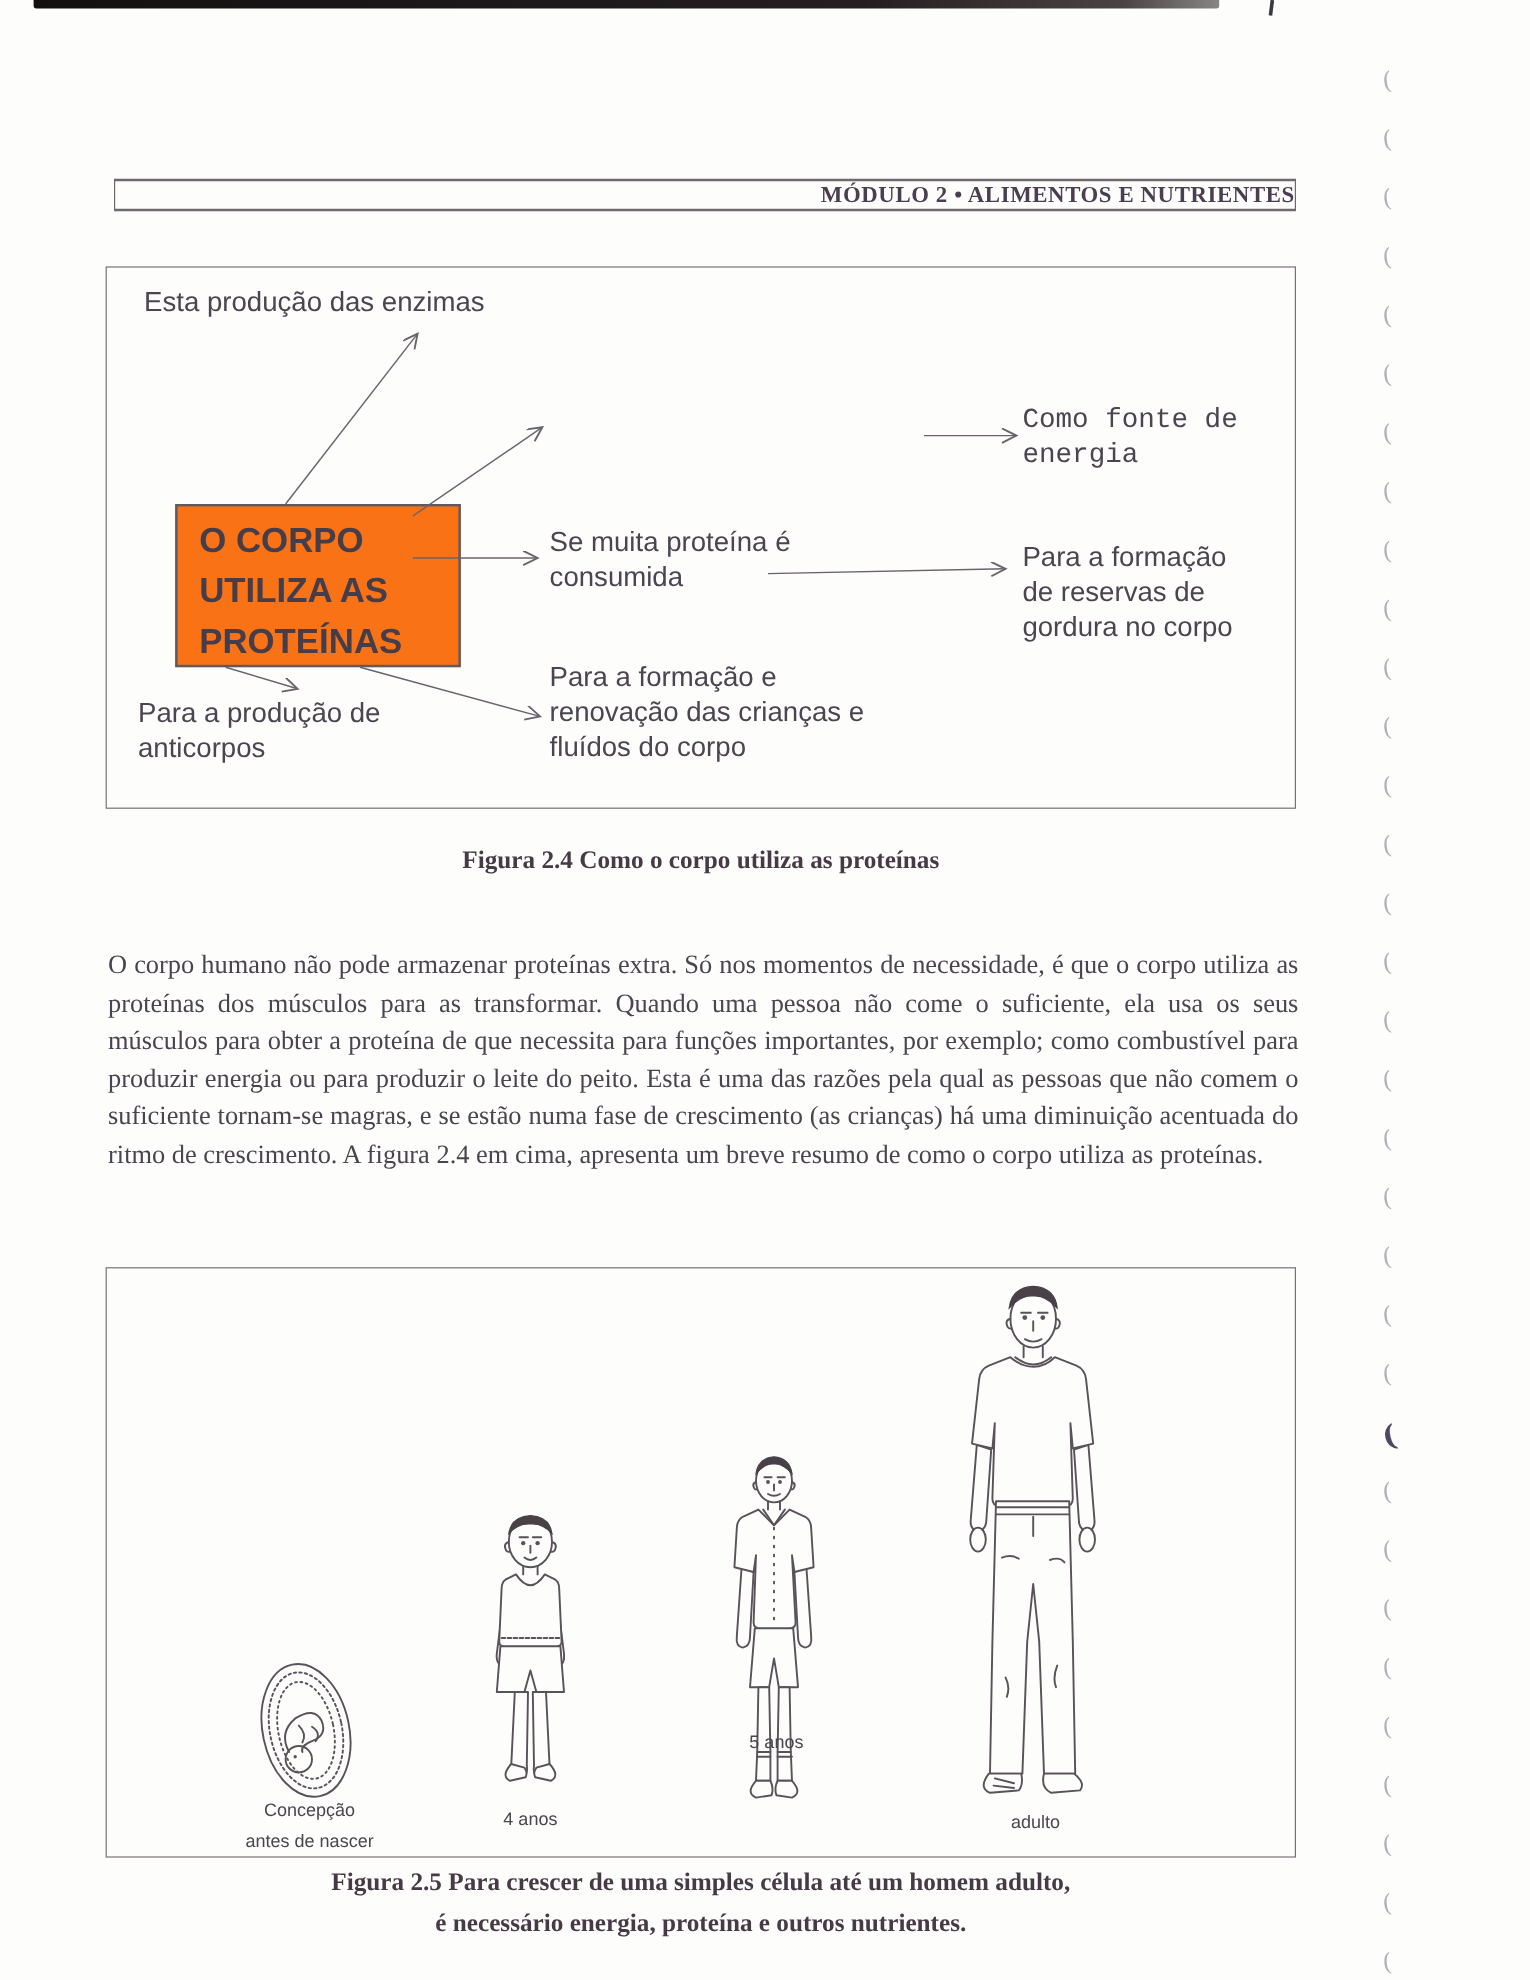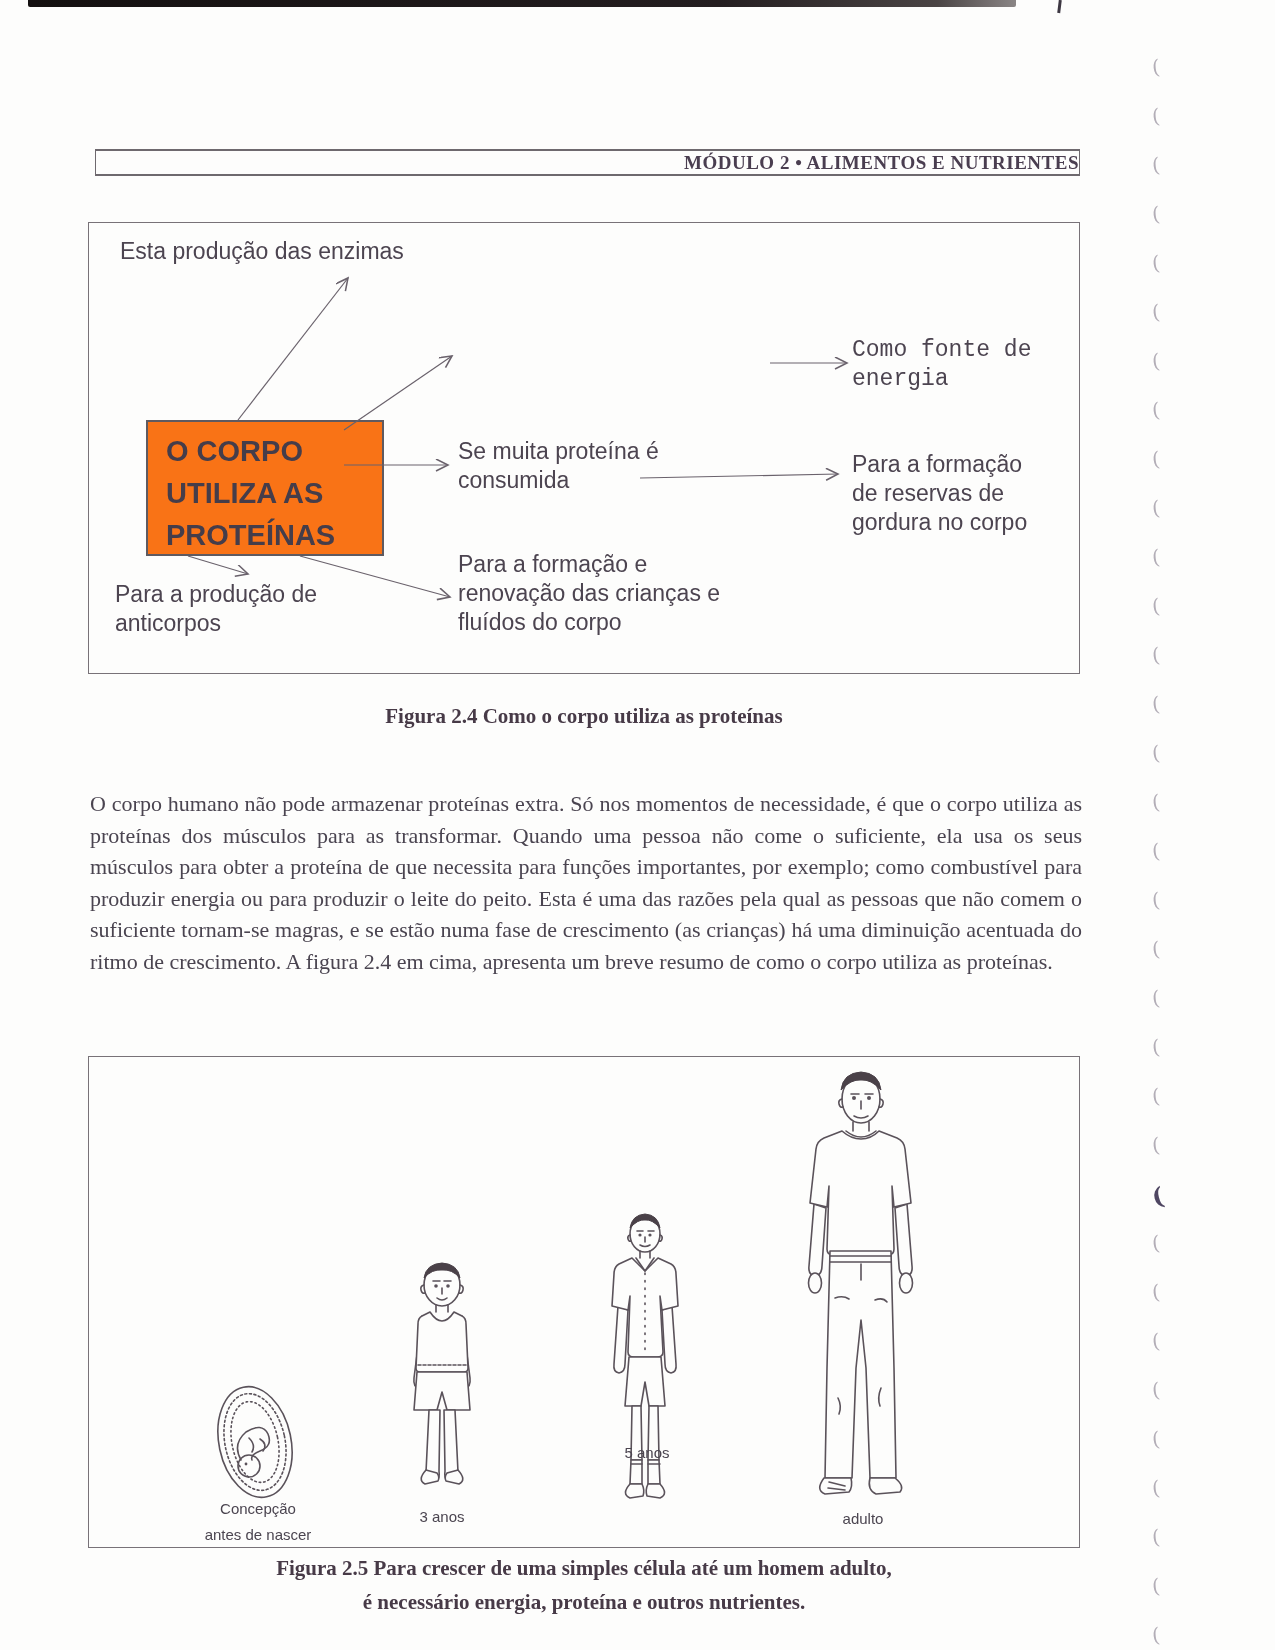--- a/index.html
+++ b/index.html
@@ -231,20 +231,20 @@
     <path class="ln" d="M47,188 L108,188 M47,194 L108,194"></path>
     <path class="ln" d="M78,196 v16"></path>
     <path class="ln" d="M52,230 q8,-3 14,1 M92,232 q8,-3 12,2 M55,330 q4,8 1,16 M98,320 q-4,10 -1,18" stroke-width="1"></path>
     <path class="fw" d="M41,410 Q32,422 42,426 L66,424 Q70,419 68,410 Z"></path>
     <path class="ln" d="M46,414 l16,4 M45,420 l17,2"></path>
     <path class="fw" d="M87,410 Q84,422 93,426 L117,424 Q122,418 112,410 Z"></path>
   </svg>
 
   <div class="flabel" id="label-concepcao">Concepção
 antes de nascer</div>
-  <div class="flabel" id="label-2anos">3 anos</div>
+  <div class="flabel" id="label-2anos">4 anos</div>
   <div class="flabel" id="label-5anos">5 anos</div>
   <div class="flabel" id="label-adulto">adulto</div>
 
   <div class="caption" id="caption25-1">Figura 2.5 Para crescer de uma simples célula até um homem adulto,</div>
   <div class="caption" id="caption25-2">é necessário energia, proteína e outros nutrientes.</div>
 
 </div>
 
 </body></html>

